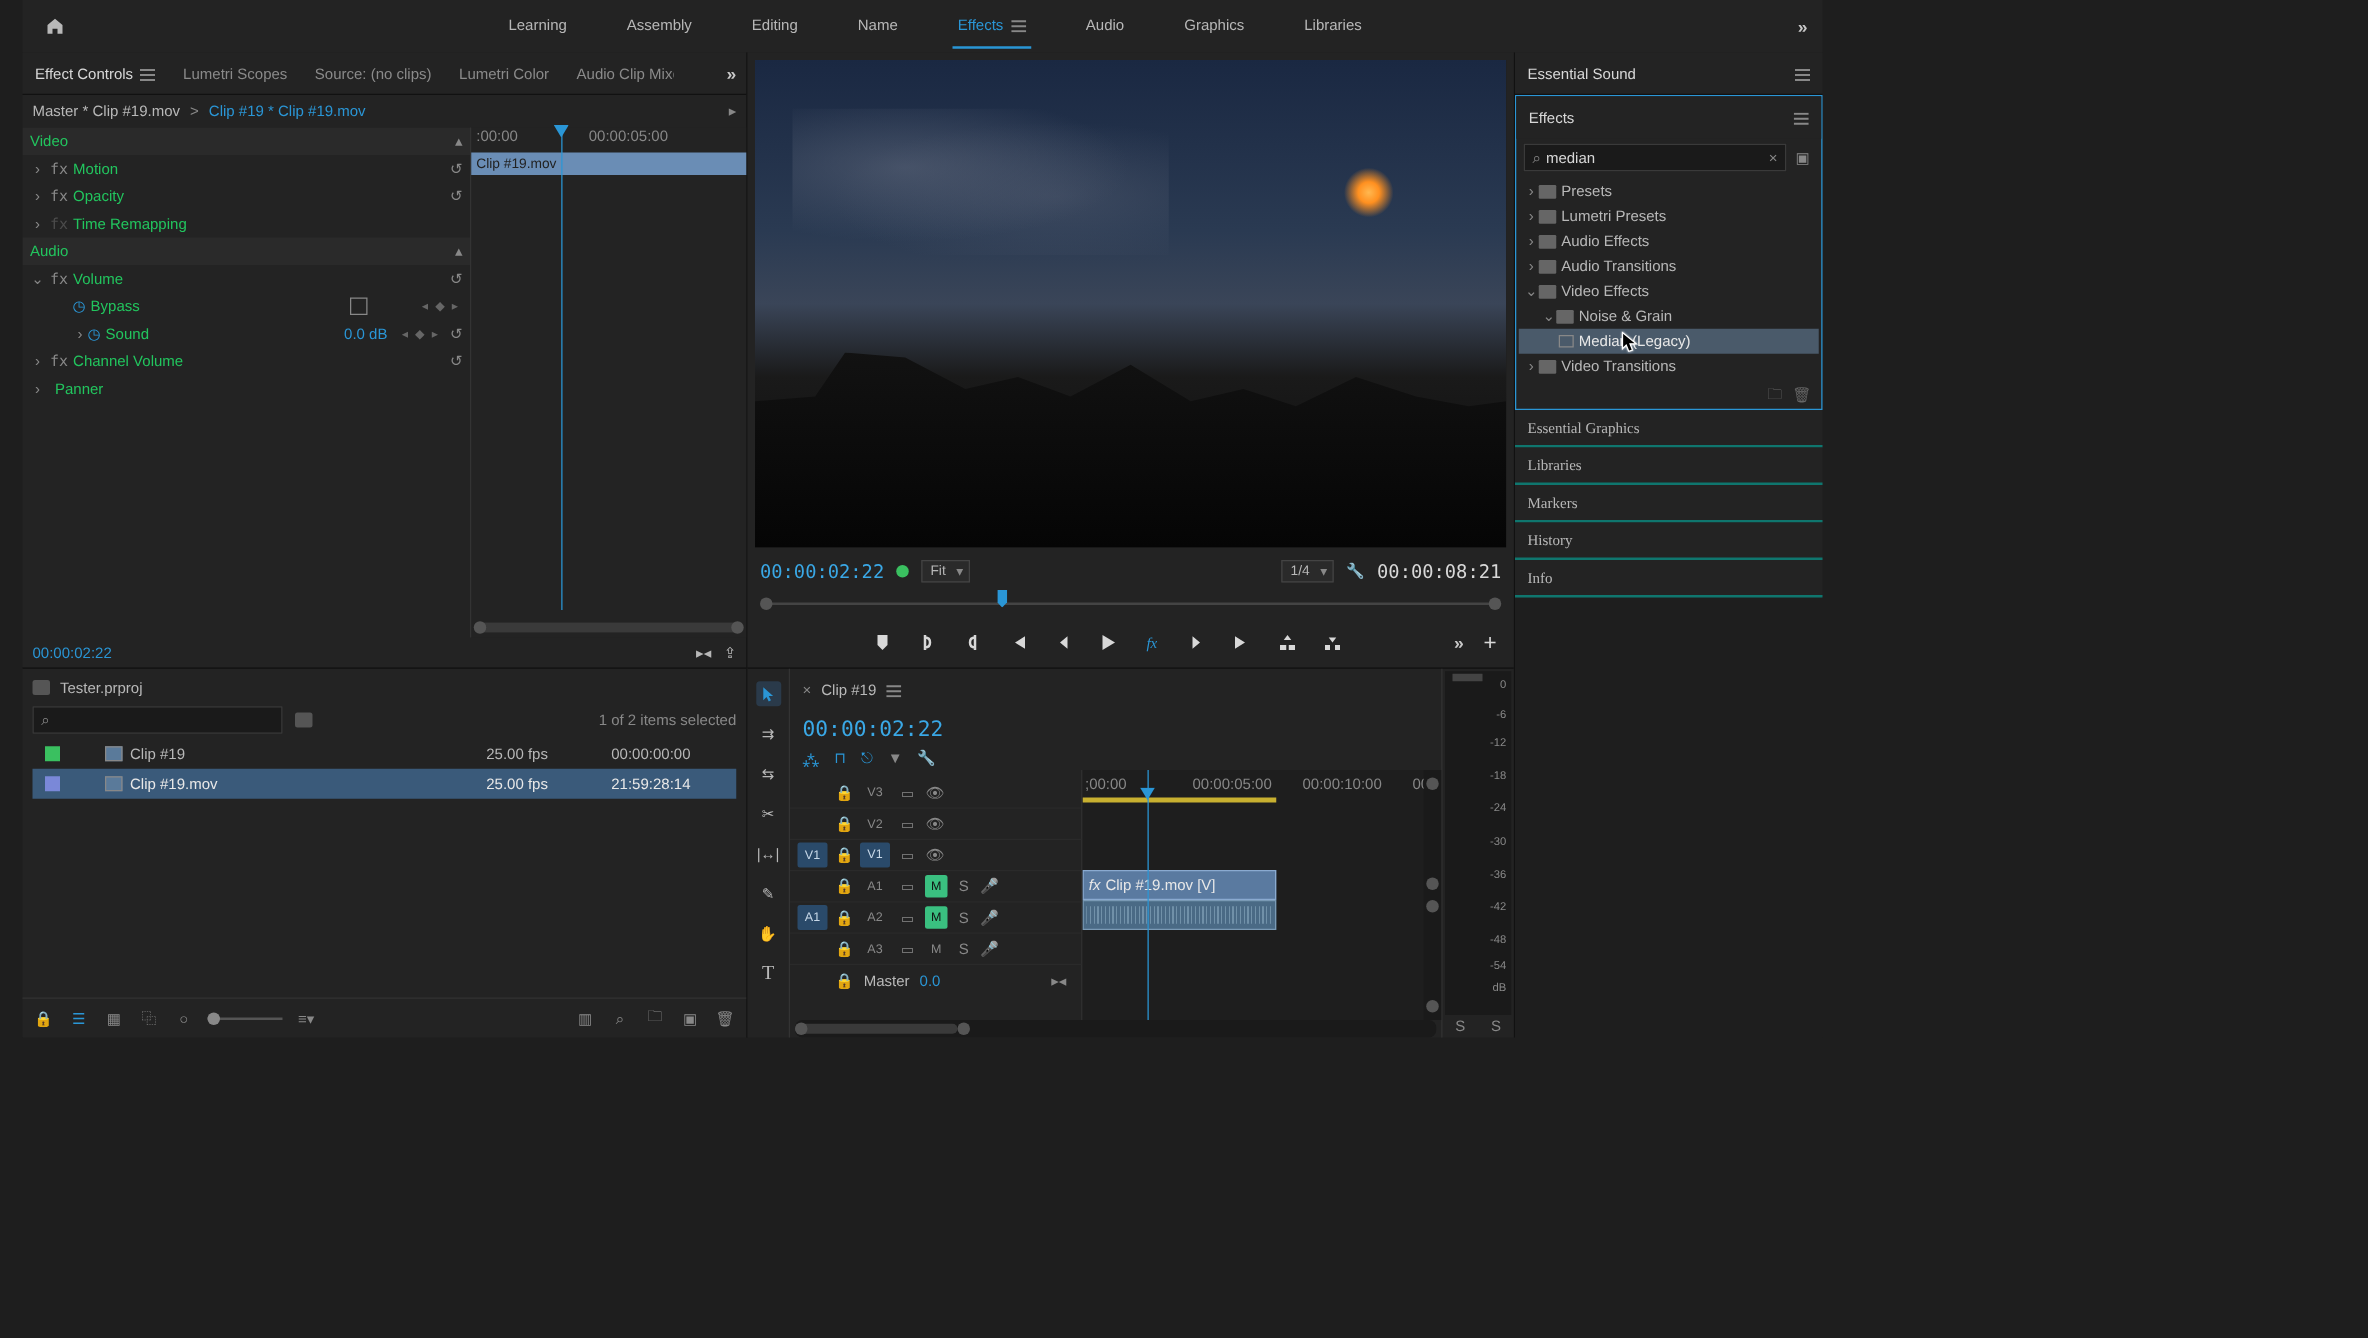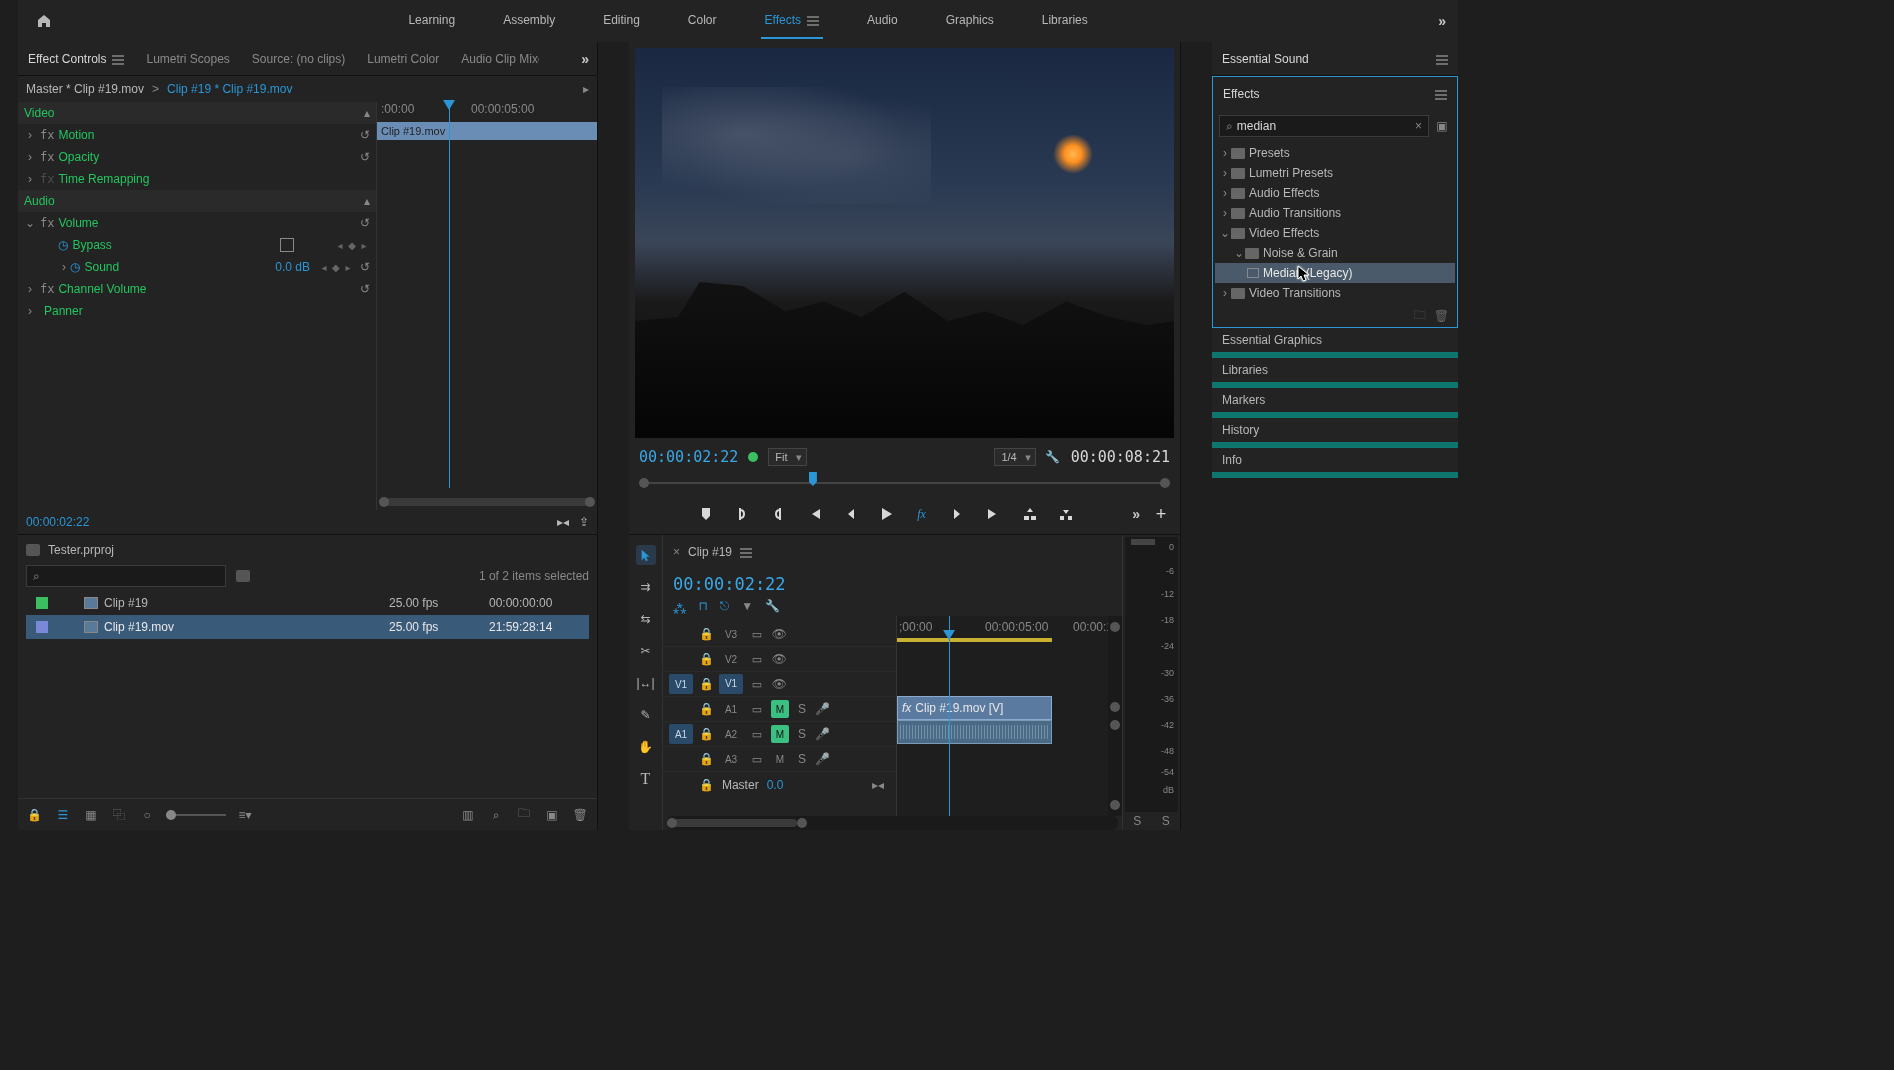--- a/index.html
+++ b/index.html
@@ -3,21 +3,21 @@
 <meta charset="utf-8">
 <style>
 * { margin: 0; padding: 0; box-sizing: border-box; font-family: -apple-system, BlinkMacSystemFont, "Segoe UI", sans-serif; font-size: 12px; }
 body { background: #1e1e1e; color: #b8b8b8; width: 1894px; height: 1070px; overflow: hidden; position: relative; }
 .app-frame { background: #1e1e1e; position: absolute; top: 0; left: 18px; width: 1440px; height: 830px; display: flex; flex-direction: column; }
 .top-tabs { height: 42px; background: #232323; display: flex; align-items: center; padding: 0 12px; }
 .home-btn { width: 28px; height: 28px; display: flex; align-items: center; justify-content: center; color: #b8b8b8; cursor: pointer; }
 .top-tabs-center { flex: 1; display: flex; justify-content: center; gap: 40px; }
 .top-tab { color: #b8b8b8; cursor: pointer; padding: 10px 4px; }
 .top-tab.active { color: #2a96d6; border-bottom: 2px solid #2a96d6; display: flex; align-items: center; gap: 6px; }
-.main-grid { display: flex; flex: 1; min-height: 0; gap: 31px; }
+.main-grid { display: flex; flex: 1; min-height: 0; }
 .left-col { width: 580px; display: flex; flex-direction: column; border-right: 1px solid #111; }
 .center-col { flex: 1; display: flex; flex-direction: column; border-right: 1px solid #111; }
 .right-col { width: 246px; display: flex; flex-direction: column; }
 .panel-tabs { height: 34px; background: #232323; display: flex; align-items: center; padding: 0 8px; gap: 18px; border-bottom: 1px solid #111; }
 .panel-tab { color: #8a8a8a; cursor: pointer; padding: 4px 2px; white-space: nowrap; }
 .panel-tab.active { color: #d8d8d8; display: flex; align-items: center; gap: 6px; }
 .hamburger { width: 12px; height: 10px; display: inline-block; }
 .hamburger svg { stroke: #888; }
 .panel-tabs .spacer { flex: 1; }
 .dblchev { color: #c8c8c8; cursor: pointer; font-size: 14px; font-weight: bold; }
@@ -153,40 +153,40 @@
 .effects-tree { flex: 1; overflow: hidden; padding: 2px; }
 .tree-row { display: flex; align-items: center; height: 20px; padding: 0 4px; cursor: pointer; white-space: nowrap; }
 .tree-row .tw { width: 12px; text-align: center; color: #888; }
 .tree-row .folder { width: 14px; height: 11px; background: #666; border-radius: 1px; margin-right: 4px; }
 .tree-row .fx-item { width: 12px; height: 10px; border: 1px solid #888; margin-right: 4px; }
 .tree-row.indent1 { padding-left: 18px; }
 .tree-row.indent2 { padding-left: 32px; }
 .tree-row.selected { background: #4a5a6a; color: #e8e8e8; }
 .effects-actions { height: 22px; display: flex; justify-content: flex-end; gap: 8px; padding: 0 8px; align-items: center; }
 .effects-actions .icon-btn { color: #666; cursor: pointer; }
-.simple-panel { height: 30px; display: flex; align-items: center; padding: 0 10px; background: #232323; border-bottom: 6px solid #0f766e; cursor: pointer; }
+.simple-panel { height: 30px; display: flex; align-items: center; padding: 0 10px; background: #232323; border-bottom: 2px solid #0f766e; cursor: pointer; font-family: Liberation Serif, serif; }
 .cursor-pointer-icon { position: absolute; left: 1297px; top: 265px; width: 14px; height: 18px; }
 .cursor-pointer-icon svg { filter: drop-shadow(0 0 1px #fff); }
 </style>
 </head>
 <body>
 
 <div class="app-frame">
 
   <div class="top-tabs">
     <div class="home-btn">
       <svg width="16" height="16" viewBox="0 0 16 16" fill="currentColor">
           <path d="M8 2 L14 7 V14 H10 V10 H6 V14 H2 V7 Z"></path>
         </svg>
     </div>
     <div class="top-tabs-center">
       <div class="top-tab">Learning</div>
       <div class="top-tab">Assembly</div>
       <div class="top-tab">Editing</div>
-      <div class="top-tab">Color</div>
+      <div class="top-tab">Name</div>
       <div class="top-tab active">
           <span>Effects</span>
           <span class="hamburger"><svg width="12" height="10" viewBox="0 0 12 10">
               <line x1="0" y1="1" x2="12" y2="1" stroke-width="1.5"></line>
               <line x1="0" y1="5" x2="12" y2="5" stroke-width="1.5"></line>
               <line x1="0" y1="9" x2="12" y2="9" stroke-width="1.5"></line>
             </svg></span>
         </div>
       <div class="top-tab">Audio</div>
       <div class="top-tab">Graphics</div>

